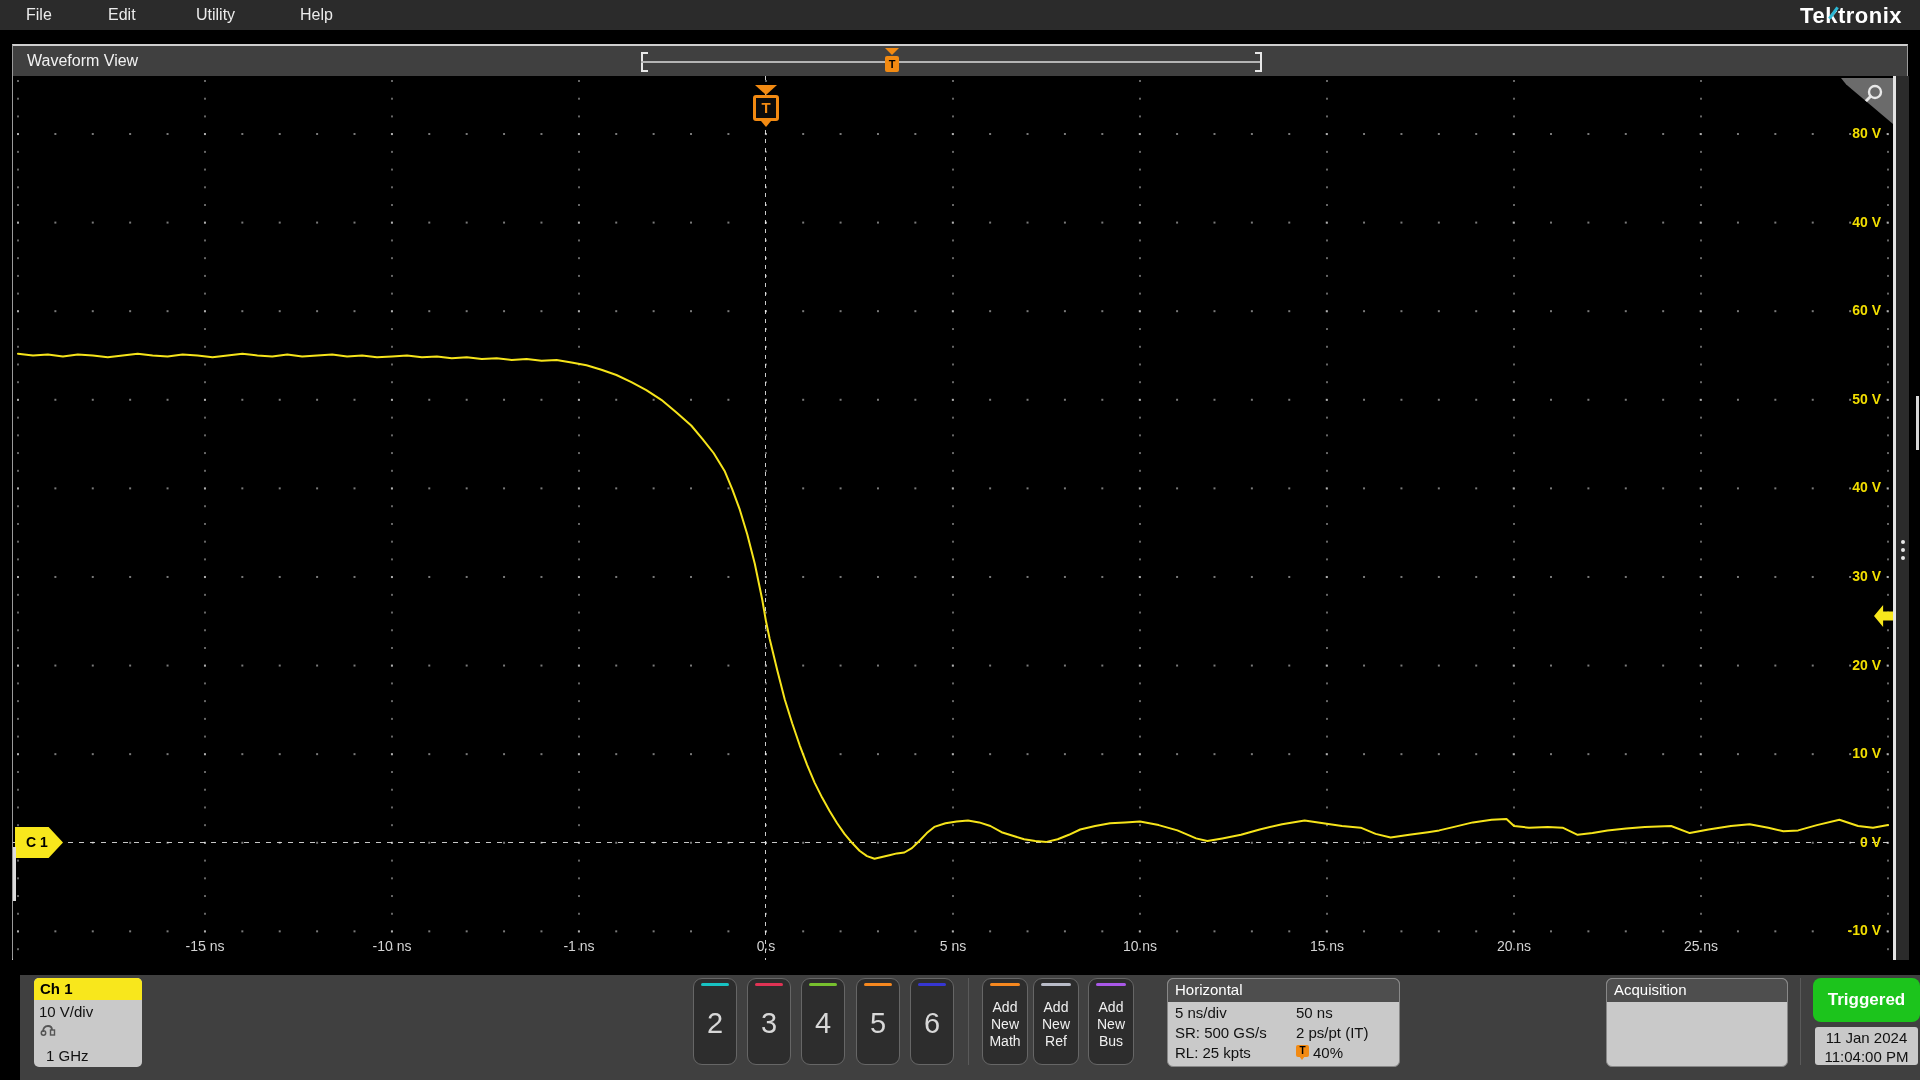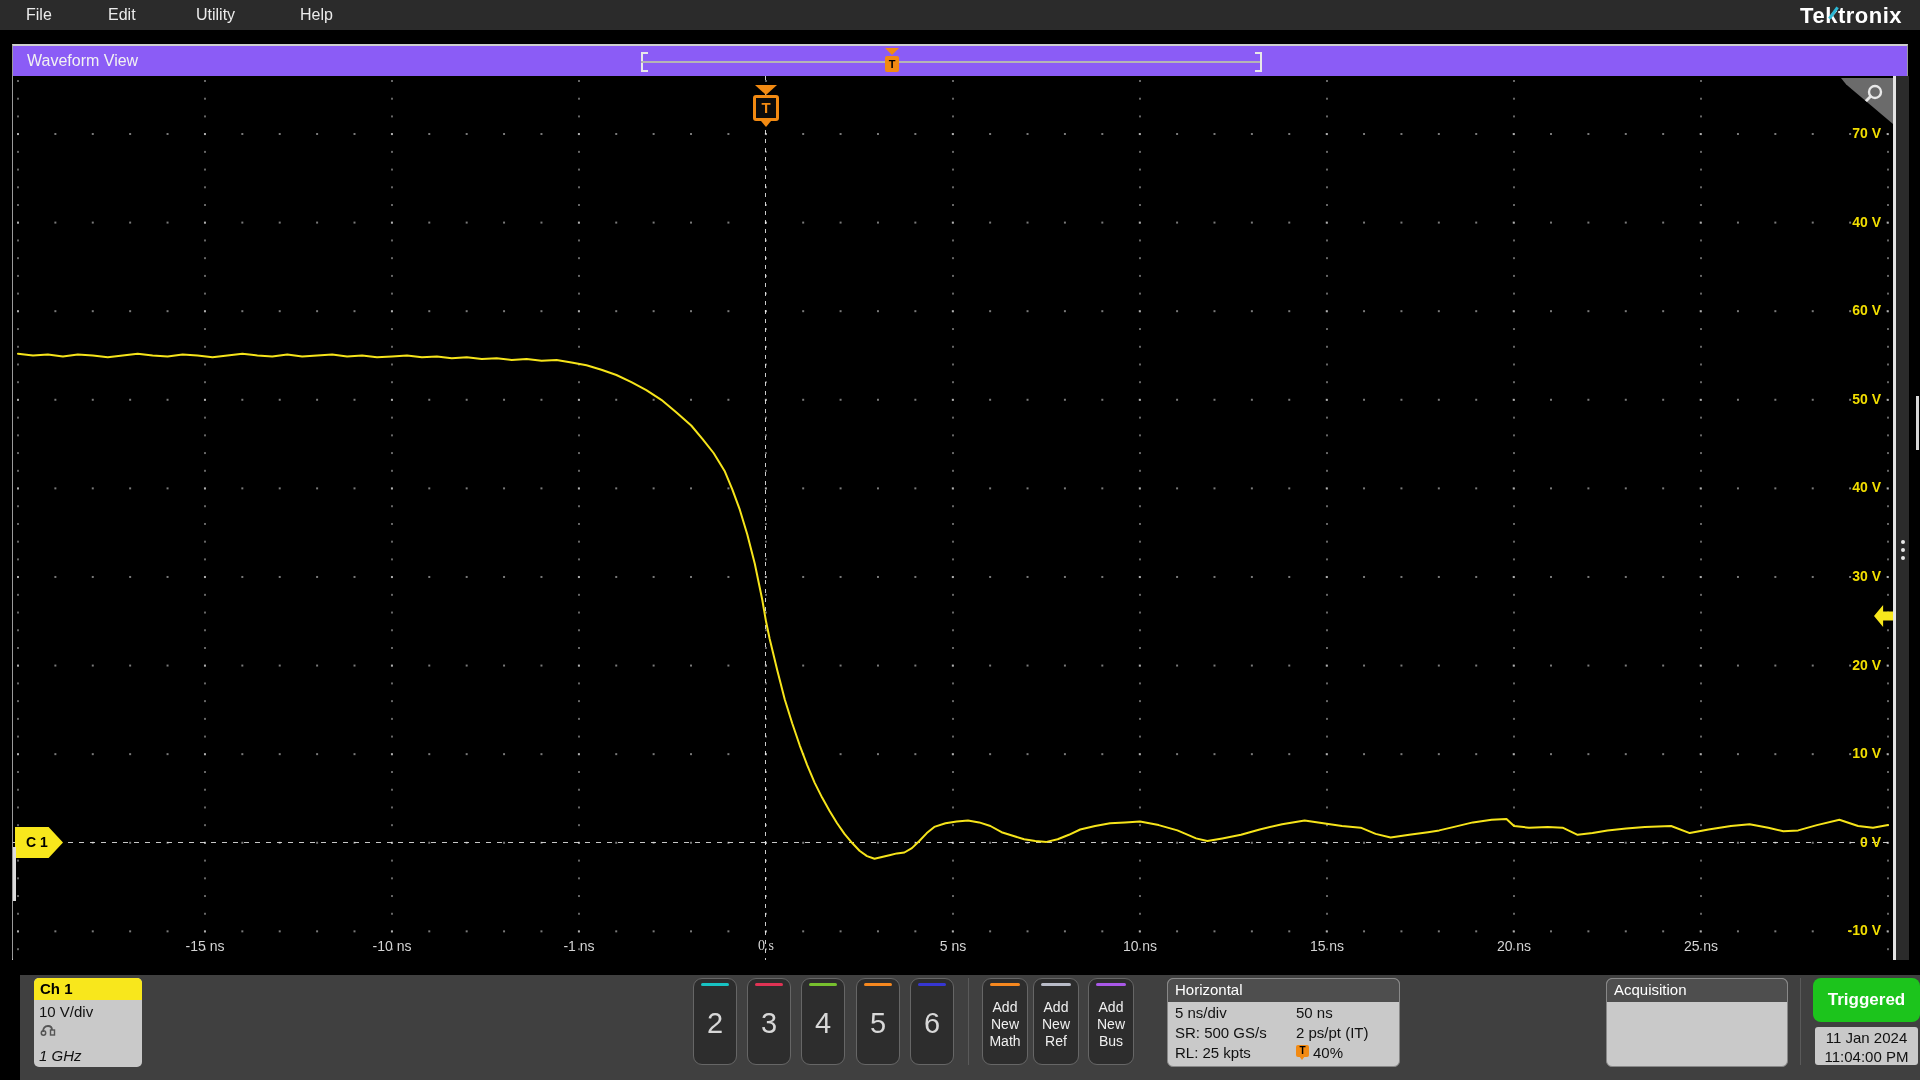--- a/index.html
+++ b/index.html
@@ -12,21 +12,21 @@
   #logo { position:absolute; right:18px; top:3px; color:#fff; font-size:22px; font-weight:bold;
           letter-spacing:.5px; }
   #logo .k { position:relative; }
   #logo .k::after { content:""; position:absolute; left:7px; top:3px; width:3px; height:14px;
           background:#2cb9d6; transform:rotate(36deg); }
 
   
   #wfv { position:absolute; left:12px; top:44px; width:1896px; height:916px;
          border-top:2px solid #cfcfcf; border-bottom:2px solid #cfcfcf;
          border-left:1px solid #9a9a9a; border-right:1px solid #9a9a9a; background:#000; }
-  #titlebar { position:absolute; left:0; top:0; width:100%; height:30px; background:#8b5cf6; }
+  #titlebar { position:absolute; left:0; top:0; width:100%; height:30px; background:#404040; }
   #view-title { position:absolute; left:14px; top:6px; color:#f2f2f2; font-size:16px; }
 
   
   #minimap { position:absolute; left:628px; top:2px; width:621px; height:27px; }
   #mm-rail { position:absolute; left:0; top:13px; width:100%; height:2px; background:#b5b5b5; }
   .mm-bracket { position:absolute; top:4px; width:7px; height:20px; }
   .mm-bracket.l { left:0; border-left:2px solid #e8e8e8; border-top:2px solid #e8e8e8; border-bottom:2px solid #e8e8e8; }
   .mm-bracket.r { right:0; border-right:2px solid #e8e8e8; border-top:2px solid #e8e8e8; border-bottom:2px solid #e8e8e8; }
   #mm-trig { position:absolute; left:243px; top:0; width:16px; height:27px; }
   #mm-trig .tri { position:absolute; left:1px; top:0; width:0; height:0;
@@ -84,21 +84,21 @@
   #wavesvg { position:absolute; left:0; top:0; }
 
   
   #bottombar { position:absolute; left:0; top:975px; width:1920px; height:105px; background:#404040;margin-left:20px; }
 
   #ch1-panel { position:absolute; left:14px; top:3px; width:108px; height:89px; border-radius:5px;
       overflow:hidden; background:#c9c9c9; cursor:pointer; }
   #ch1-head { height:22px; background:#f8e71c; color:#000; font-size:15px; font-weight:bold;
       padding:2px 0 0 6px; }
   #ch1-scale { color:#111; font-size:15px; padding:3px 0 0 5px; }
-  #ch1-bw { color:#111; font-size:15px; position:absolute; left:5px; bottom:3px;font-style:italic; }
+  #ch1-bw { color:#111; font-size:15px; position:absolute; left:12px; bottom:3px; }
   #probe-icon { position:absolute; left:6px; top:44px; }
 
   .chbtn { position:absolute; top:3px; width:44px; height:87px; background:#2d2d2d;
       border:1px solid #666; border-radius:9px; cursor:pointer; }
   .chbtn .cline { position:absolute; left:7px; right:7px; top:4px; height:3px; border-radius:2px; }
   .chbtn .num { position:absolute; width:100%; top:28px; text-align:center; color:#d8d8d8; font-size:29px; }
   .addbtn { position:absolute; top:3px; width:46px; height:87px; background:#2d2d2d;
       border:1px solid #666; border-radius:9px; cursor:pointer; }
   .addbtn .cline { position:absolute; left:7px; right:7px; top:4px; height:3px; border-radius:2px; }
   .addbtn .lines { position:absolute; width:100%; top:20px; text-align:center; color:#f0f0f0;
@@ -161,36 +161,36 @@
 
   <div id="plot">
     <div id="trig-vline"></div>
     <div id="zero-hline"></div>
 
     <svg id="wavesvg" width="1880" height="884" viewBox="0 0 1880 884">
       <path id="wavepath" fill="none" stroke-width="2" stroke-linejoin="round" stroke-linecap="round" stroke="#f6e41a" d="M5.0 277.7L20.0 279.5L34.9 278.6L49.9 280.4L64.8 278.6L79.8 279.5L94.8 281.3L109.7 279.5L124.7 277.7L139.6 279.5L154.6 280.4L169.6 278.6L184.5 279.5L199.5 281.3L214.4 279.5L229.4 277.7L244.4 279.5L259.3 280.4L274.3 278.6L289.2 280.4L304.2 279.5L319.2 278.6L334.1 280.4L349.1 279.5L364.0 281.3L379.0 280.4L394.0 279.5L408.9 281.3L423.9 280.4L438.8 282.2L453.8 281.3L468.8 283.0L483.7 282.2L498.7 283.9L513.6 283.0L528.6 284.8L543.6 283.9L558.5 286.6L573.5 289.2L588.4 293.7L603.4 299.0L618.4 306.1L633.3 314.1L648.3 323.8L663.2 336.2L678.2 349.5L689.4 362.8L700.6 377.0L711.9 395.6L719.3 413.3L726.8 433.7L734.3 458.5L741.8 487.7L749.3 524.0L753.0 545.3L756.7 563.0L764.2 594.0L771.7 623.3L779.2 647.2L786.7 669.3L794.1 688.8L801.6 706.6L809.1 721.6L816.6 734.9L824.1 747.3L831.5 757.9L839.0 766.8L846.5 774.8L854.0 780.1L861.5 782.7L868.9 781.0L876.4 779.2L883.9 777.4L891.4 776.5L898.9 772.1L906.3 765.0L913.8 757.1L921.3 750.9L932.5 747.3L943.7 745.5L955.0 744.6L966.2 746.4L977.4 750.0L988.6 756.2L999.8 759.7L1011.1 763.3L1022.3 765.0L1033.5 765.9L1044.7 763.3L1055.9 758.8L1067.2 753.5L1082.1 750.0L1097.1 747.3L1112.0 746.4L1127.0 745.5L1145.7 749.1L1164.4 754.4L1183.1 762.4L1194.3 765.0L1209.3 762.4L1228.0 758.8L1246.7 753.5L1269.1 748.2L1291.6 744.6L1310.3 747.3L1329.0 750.0L1347.7 751.7L1362.6 757.9L1377.6 761.5L1396.3 758.8L1415.0 756.2L1426.2 754.4L1441.2 750.9L1459.9 746.4L1478.6 743.8L1493.5 742.9L1501.0 750.0L1516.0 751.7L1534.7 750.9L1549.6 751.7L1564.6 758.8L1579.5 757.1L1594.5 754.4L1613.2 752.6L1631.9 750.9L1658.1 750.0L1676.8 757.1L1695.5 753.5L1717.9 750.0L1736.6 748.2L1755.3 751.7L1770.3 755.3L1785.2 754.4L1803.9 749.1L1826.4 743.8L1845.1 750.0L1860.0 751.7L1875.0 749.1"></path>
     </svg>
 
     <div id="vlabels">
-        <div class="vlabel" style="top: 49px;">70 V</div>
+        <div class="vlabel" style="top: 49px;">80 V</div>
         <div class="vlabel" style="top: 137.6px;">40 V</div>
         <div class="vlabel" style="top: 226.2px;">60 V</div>
         <div class="vlabel" style="top: 314.8px;">50 V</div>
         <div class="vlabel" style="top: 403.4px;">40 V</div>
         <div class="vlabel" style="top: 492px;">30 V</div>
         <div class="vlabel" style="top: 580.6px;">20 V</div>
         <div class="vlabel" style="top: 669.2px;">10 V</div>
         <div class="vlabel" style="top: 757.8px;">0 V</div>
         <div class="vlabel" style="top: 846.4px;">-10 V</div>
       </div>
     <div id="tlabels">
         <div class="tlabel" style="left: 192px;">-15 ns</div>
         <div class="tlabel" style="left: 379px;">-10 ns</div>
         <div class="tlabel" style="left: 566px;">-1 ns</div>
-        <div class="tlabel" style="left: 753px; font-family: Liberation Serif, serif;">0 s</div>
+        <div class="tlabel" style="left: 753px;">0 s</div>
         <div class="tlabel" style="left: 940px;">5 ns</div>
         <div class="tlabel" style="left: 1127px;">10 ns</div>
         <div class="tlabel" style="left: 1314px;">15 ns</div>
         <div class="tlabel" style="left: 1501px;">20 ns</div>
         <div class="tlabel" style="left: 1688px;">25 ns</div>
       </div>
 
     <div id="trig-marker">
       <div class="tri"></div>
       <div class="box">T</div>

